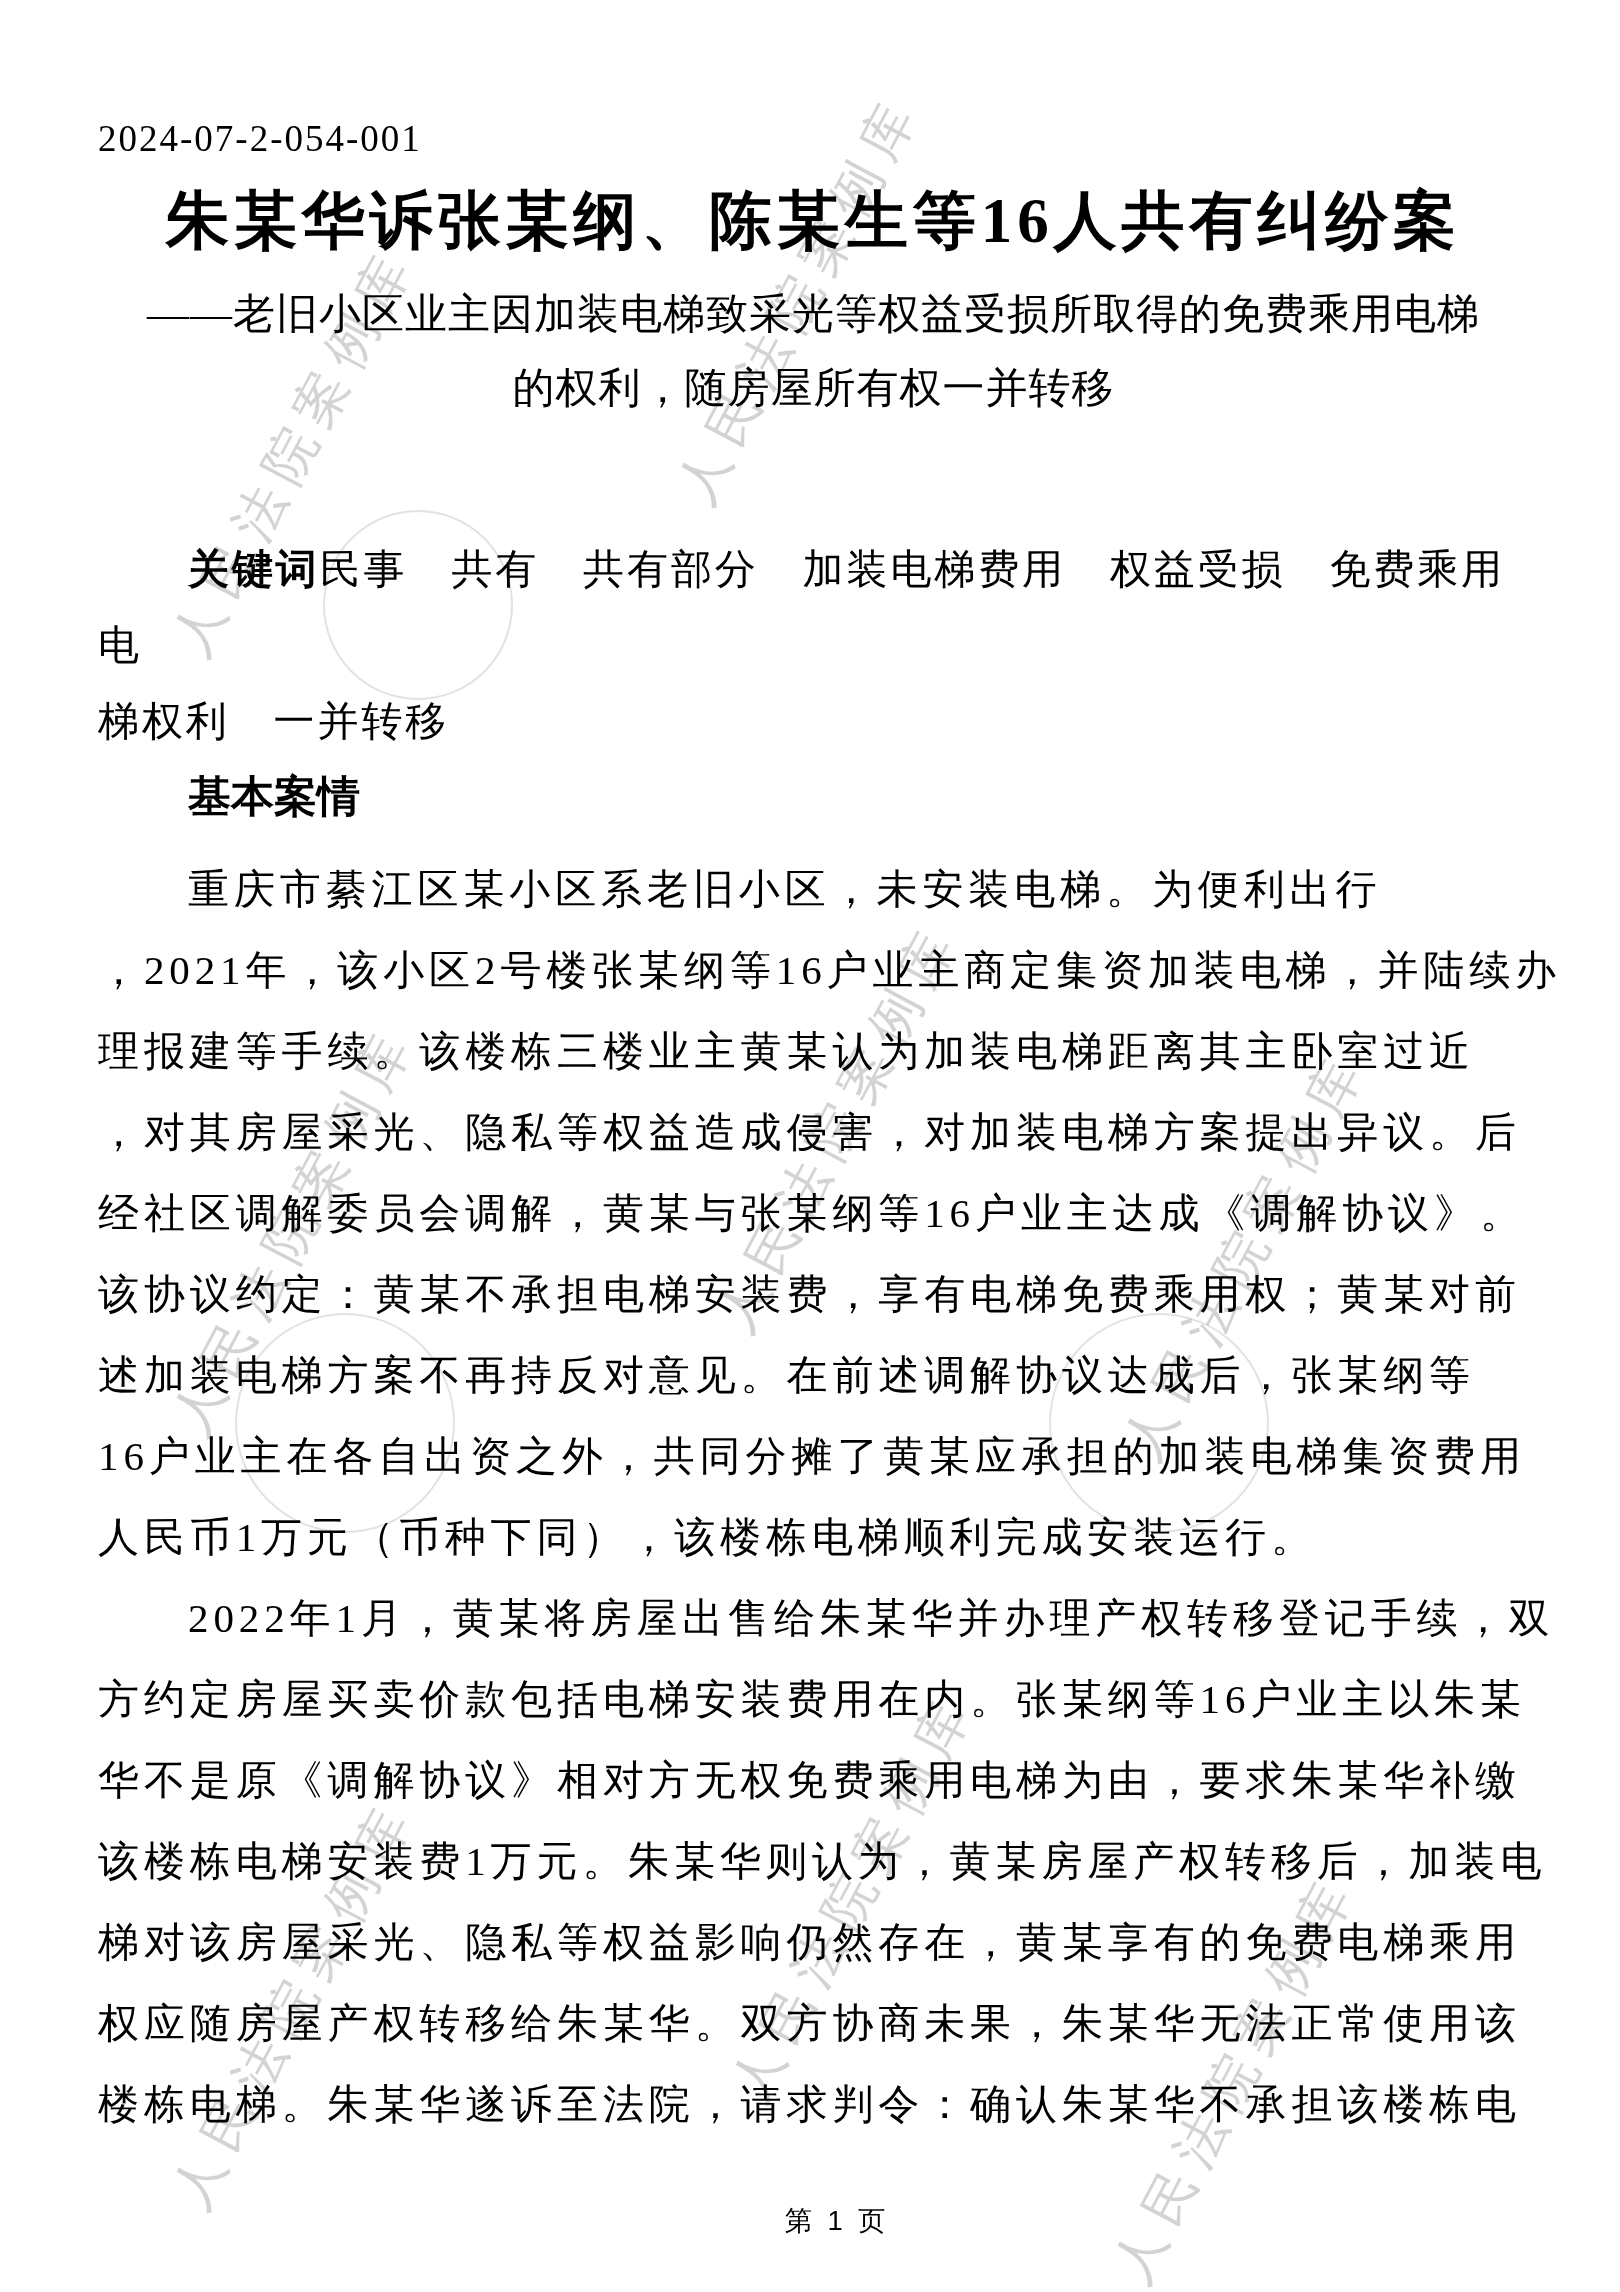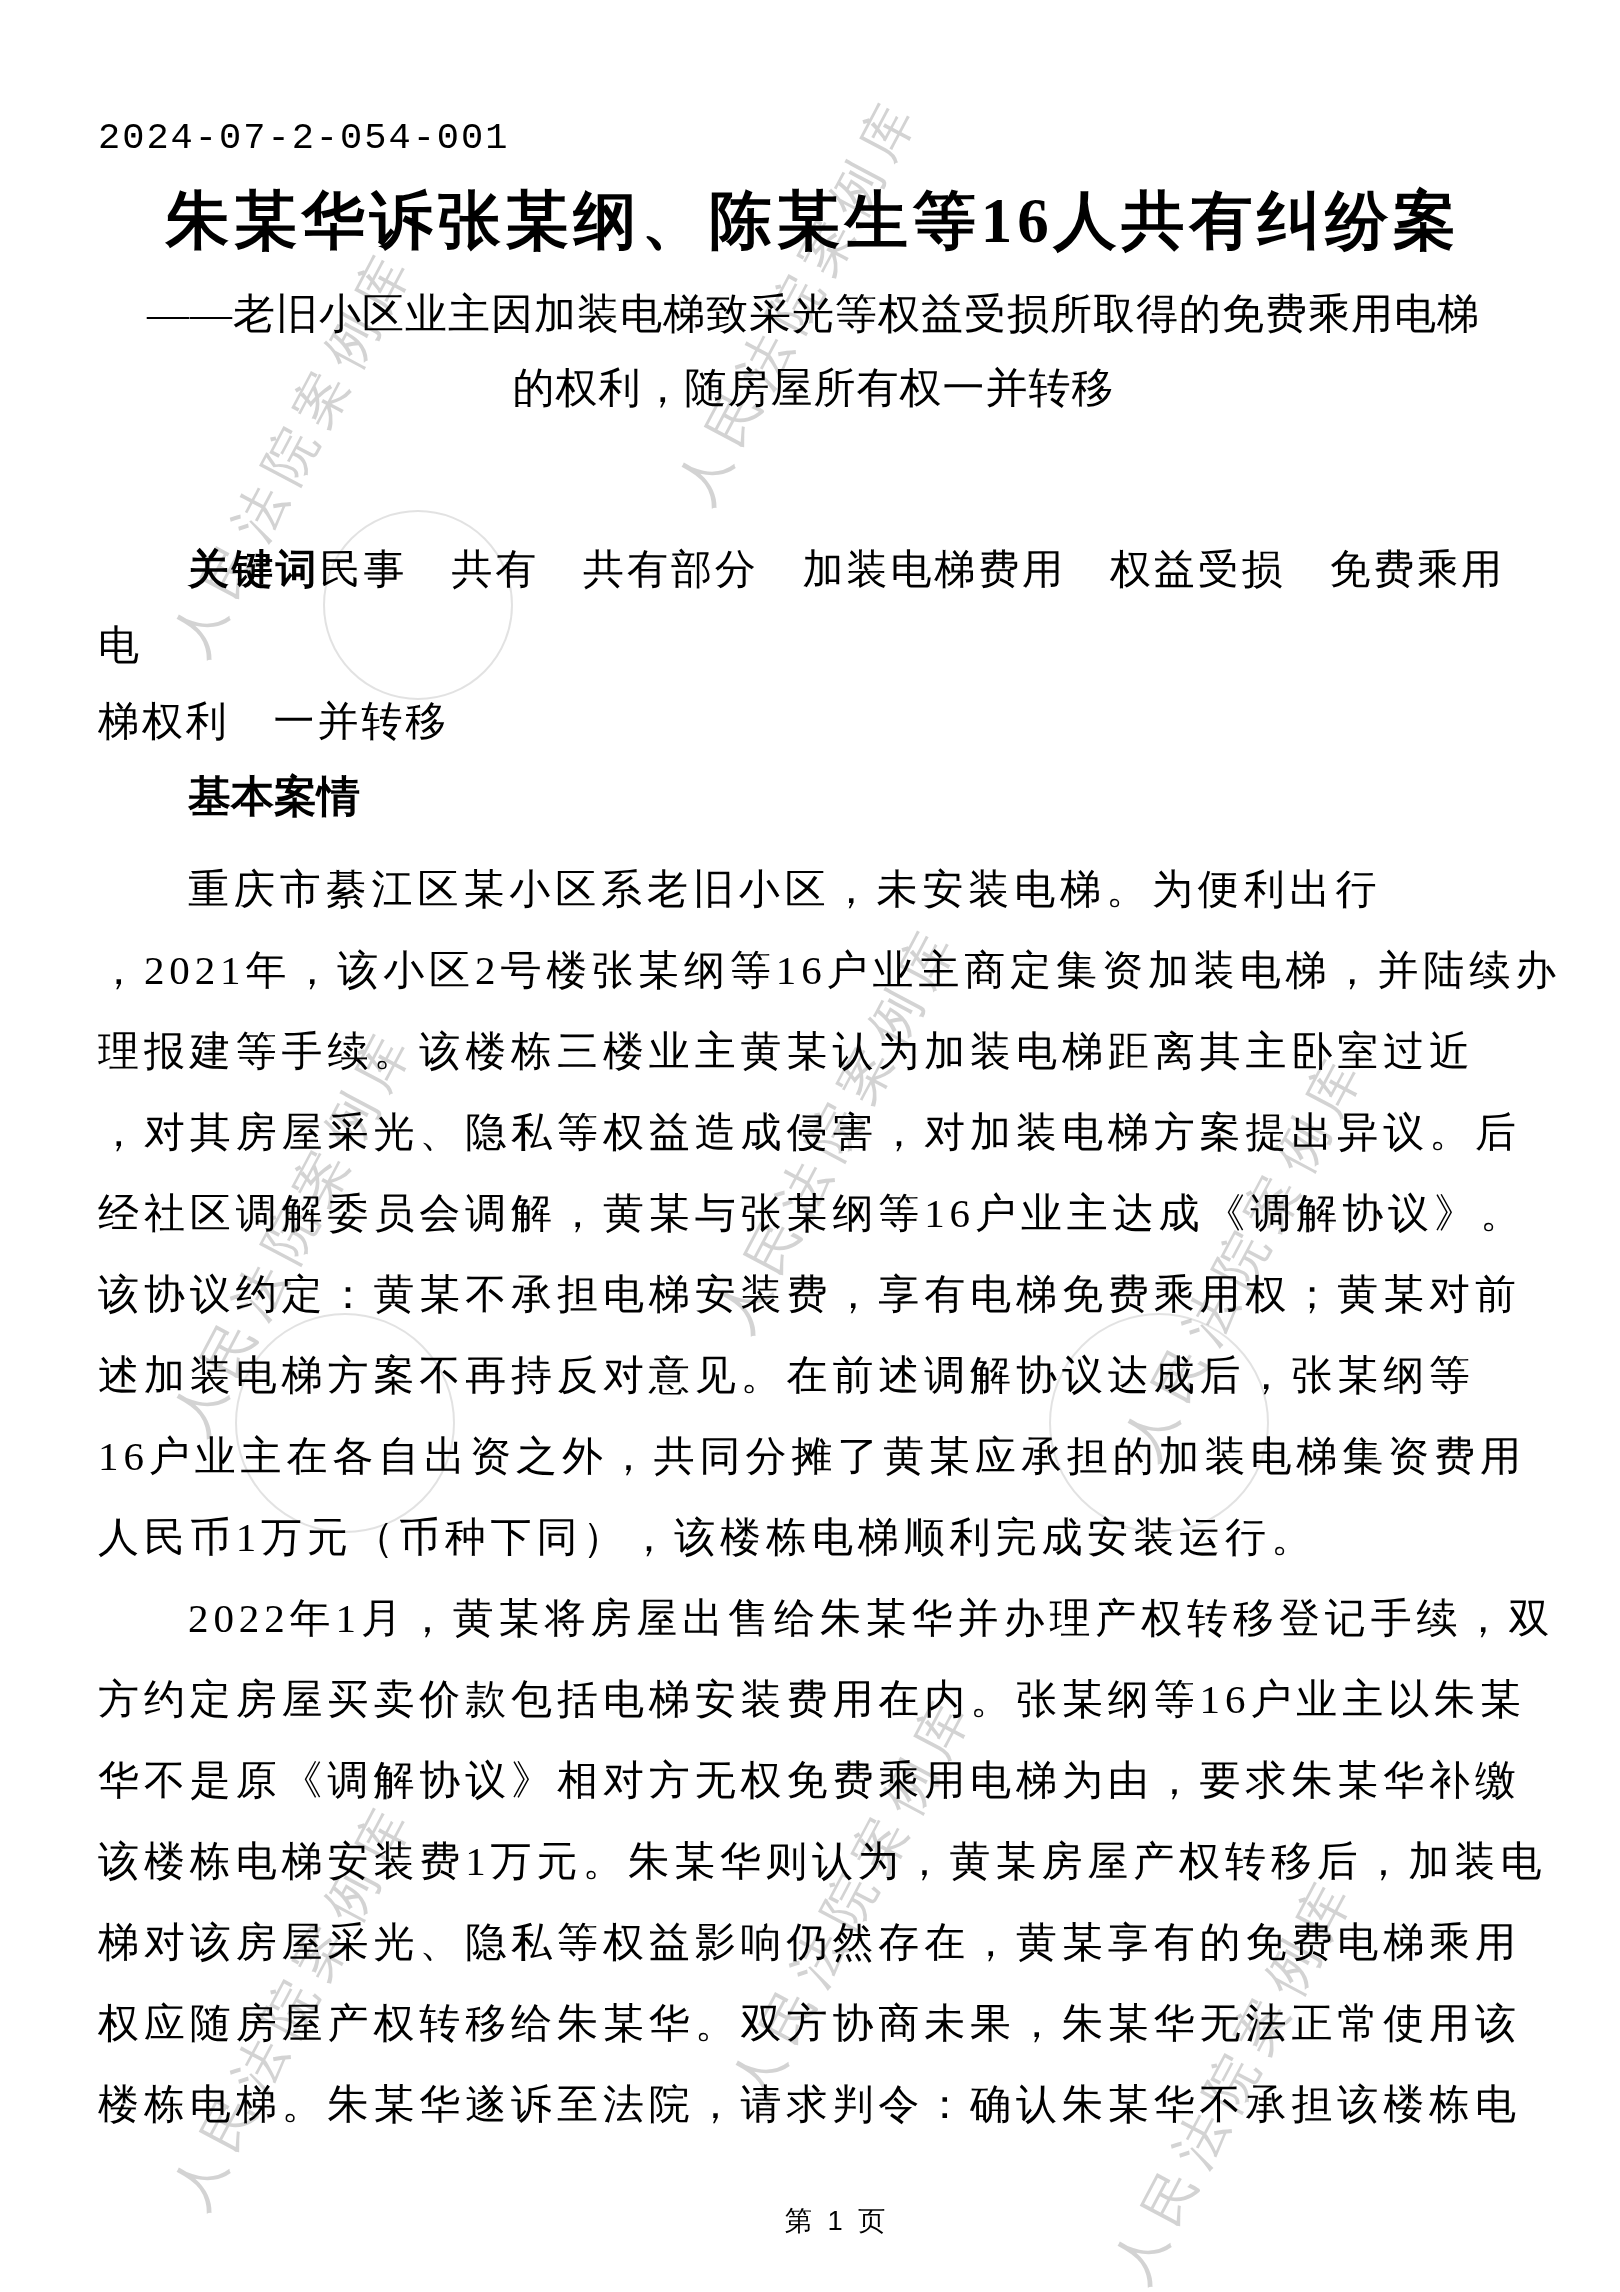--- a/index.html
+++ b/index.html
@@ -8,21 +8,21 @@
     width:1620px;height:2293px;
     background:#ffffff;
     overflow:hidden;
     font-family:"Liberation Serif","DejaVu Serif",serif;
     color:#000;
   }
   .content{position:absolute;left:98px;top:0;width:1431px;}
   .case-number{
     margin-top:118px;
     font-size:37px;line-height:41px;letter-spacing:2px;
-    font-family:Liberation Mono, monospace;
+    font-family:Liberation Serif, serif;
   }
   .doc-title{
     margin-top:34px;
     font-size:63px;line-height:57px;letter-spacing:4.9px;
     font-weight:bold;text-align:center;
   }
   .subtitle{margin-top:27.4px;}
   .subtitle .sub-line{
     font-size:42px;line-height:74px;letter-spacing:1px;
     text-align:center;

